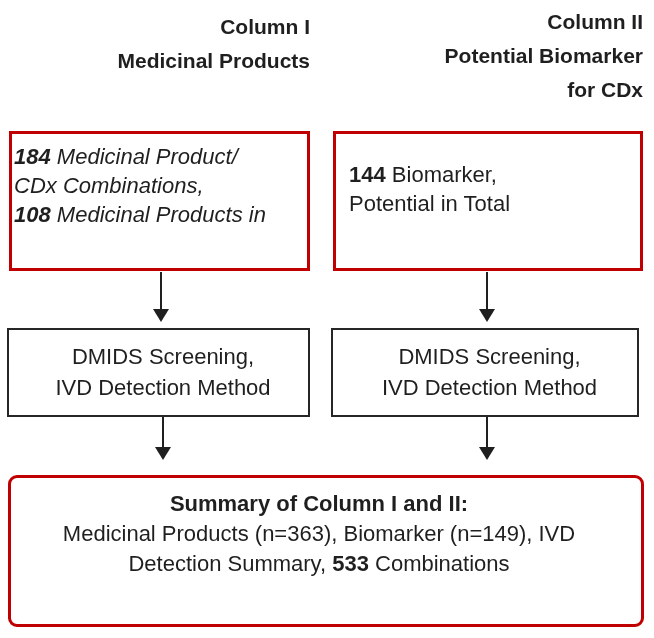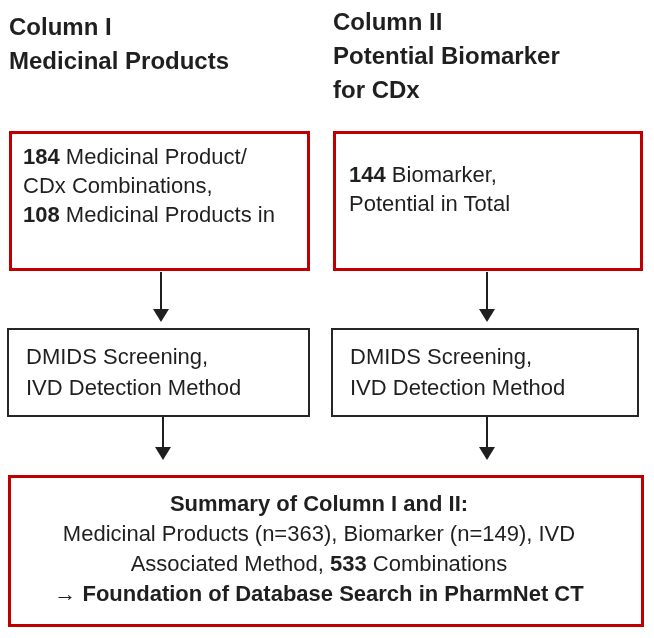--- a/index.html
+++ b/index.html
@@ -12,46 +12,47 @@
   .canvas{
     position:relative;
     width:654px;height:638px;
     background:var(--bg);
     font-family:"Liberation Sans", sans-serif;
     color:var(--ink);
     overflow:hidden;
   }
   .col-header{
     position:absolute;
-    text-align:left;
+    text-align:right;
     font-weight:bold;
-    font-size:24px;
+    font-size:21px;
     line-height:34px;
     color:var(--ink);
   }
   .hdr1{left:9px;top:10px;width:301px;}
   .hdr2{left:333px;top:5px;width:310px;}
   .box{
     position:absolute;
     box-sizing:border-box;
     background:#fff;
     font-size:22px;
     line-height:29px;
   }
   .red-box{border:3px solid var(--red);}
-  .black-box{border:2px solid var(--black-border);}
-  .src1{left:9px;top:131px;width:301px;height:140px;padding:8px 8px 0 11px;}
+  .black-box{border:2px solid var(--black-border);text-align:center;}
+  .src1{left:9px;top:131px;width:301px;height:140px;padding:8px 8px 0 2px;font-style:italic;}
   .src2{left:333px;top:131px;width:310px;height:140px;padding:26px 8px 0 13px;}
   .proc1{left:7px;top:328px;width:303px;height:89px;padding:11px 8px 0 17px;line-height:31px;}
   .proc2{left:331px;top:328px;width:308px;height:89px;padding:11px 8px 0 17px;line-height:31px;}
   .summary{
     left:8px;top:475px;width:636px;height:152px;
     text-align:center;
     padding:11px 20px 0 6px;
     line-height:30px;
+    border-radius:9px;
   }
   .b{font-weight:bold;}
   .arrow{
     position:absolute;
     width:18px;
   }
   .arrow .shaft{
     position:absolute;
     left:8px;top:0;
     width:2px;
@@ -119,17 +120,16 @@
       <div class="head"></div>
   </div>
   <div class="arrow a4">
     <div class="shaft"></div>
       <div class="head"></div>
   </div>
 
   <div class="box red-box summary">
     <div class="b">Summary of Column I and II:</div>
     <div>Medicinal Products (n=363), Biomarker (n=149), IVD</div>
-    <div><span>Associated Method, </span><span class="b">533</span><span> Combinations</span></div>
-    <div class="b"><span>→</span> <span>Foundation of Database Search in PharmNet CT</span></div>
+    <div><span>Detection Summary, </span><span class="b">533</span><span> Combinations</span></div>
   </div>
 
 </div>
 
 </body></html>

